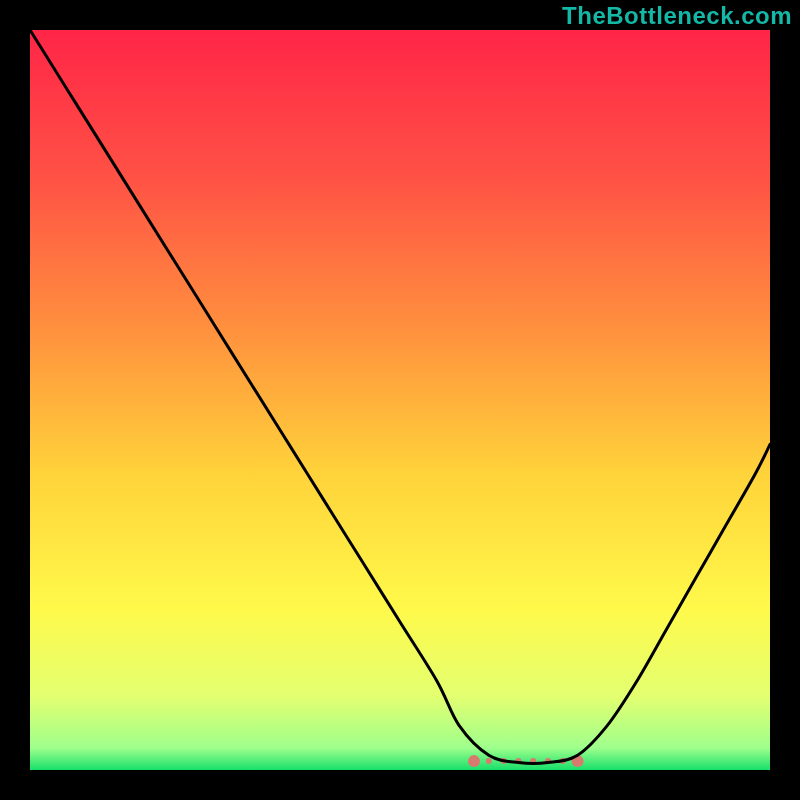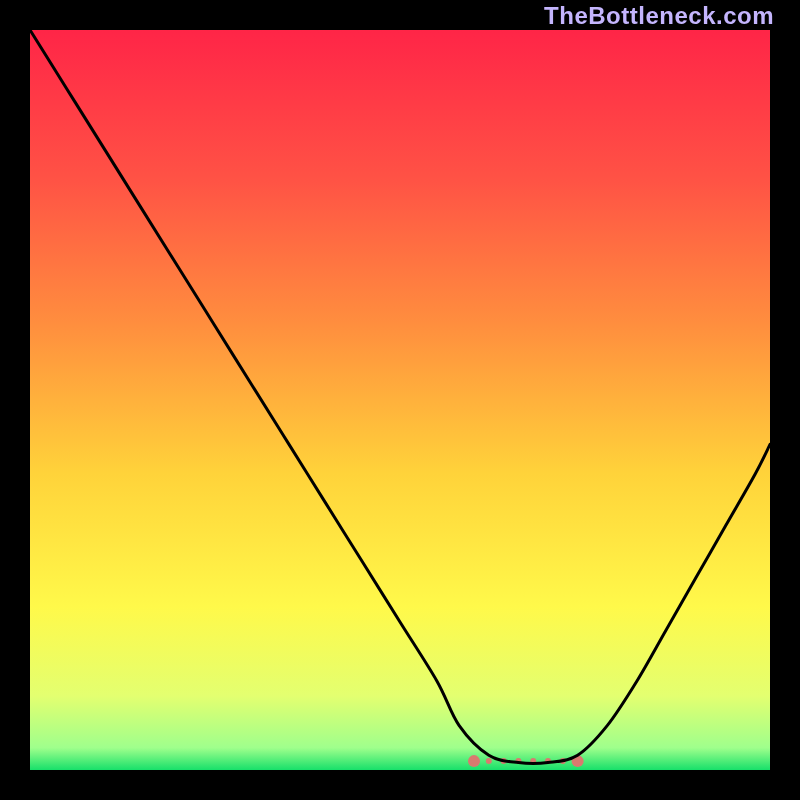--- a/index.html
+++ b/index.html
@@ -6,25 +6,25 @@
   html, body { width: 800px; height: 800px; overflow: hidden; background: #000; }
   .frame {
     position: relative;
     width: 800px;
     height: 800px;
     background: #000;
   }
   .watermark {
     position: absolute;
     top: 2px;
-    right: 26px;
+    right: 8px;
     font-family: Arial, Helvetica, sans-serif;
     font-size: 24px;
     font-weight: 600;
-    color: #c4b5fd;
+    color: #14b8a6;
     letter-spacing: 0.5px;
   }
   .plot {
     position: absolute;
     left: 30px;
     top: 30px;
     width: 740px;
     height: 740px;
   }
   .plot svg { display: block; }

